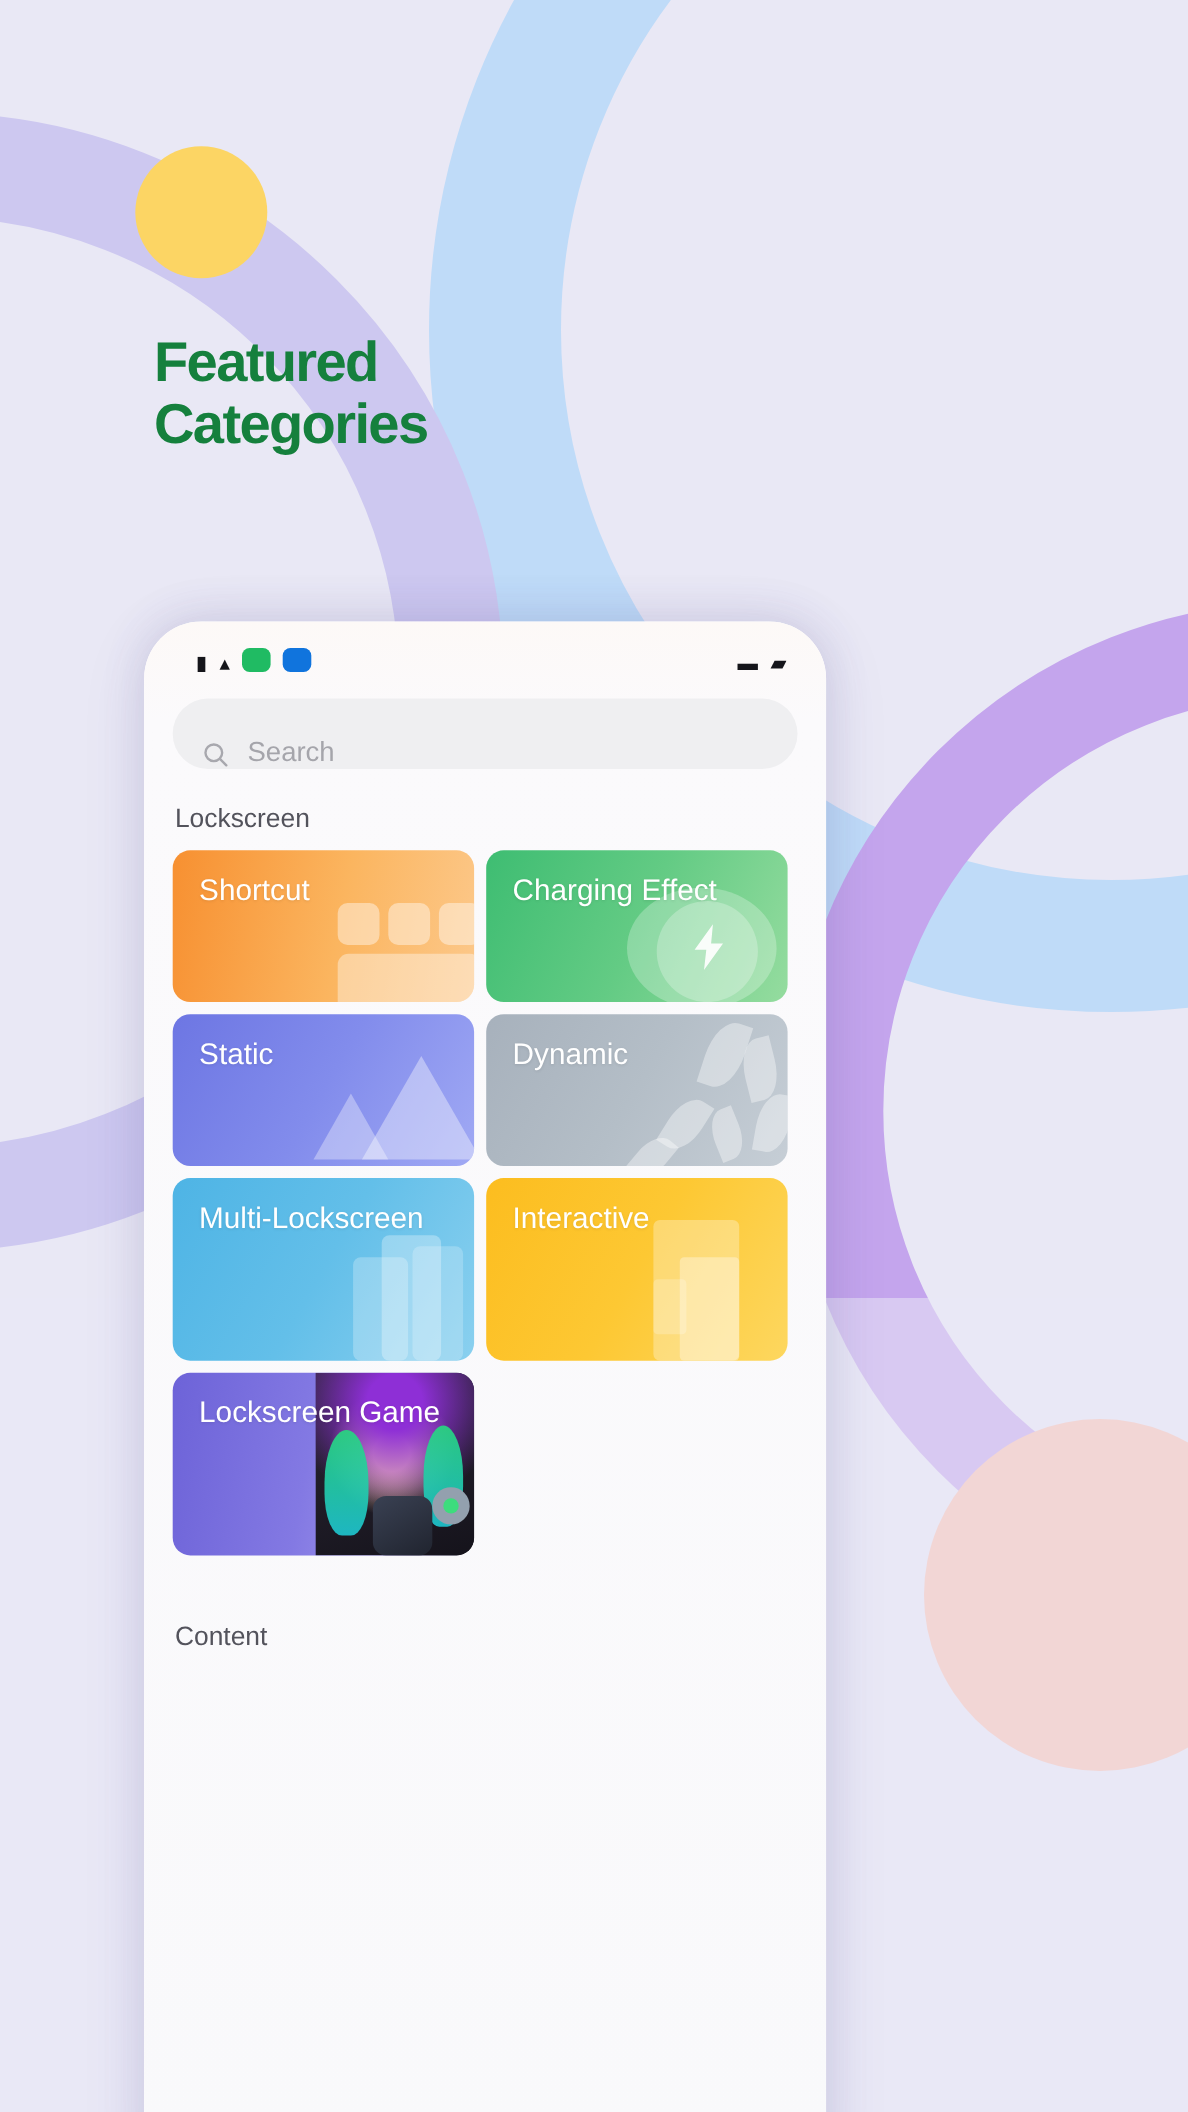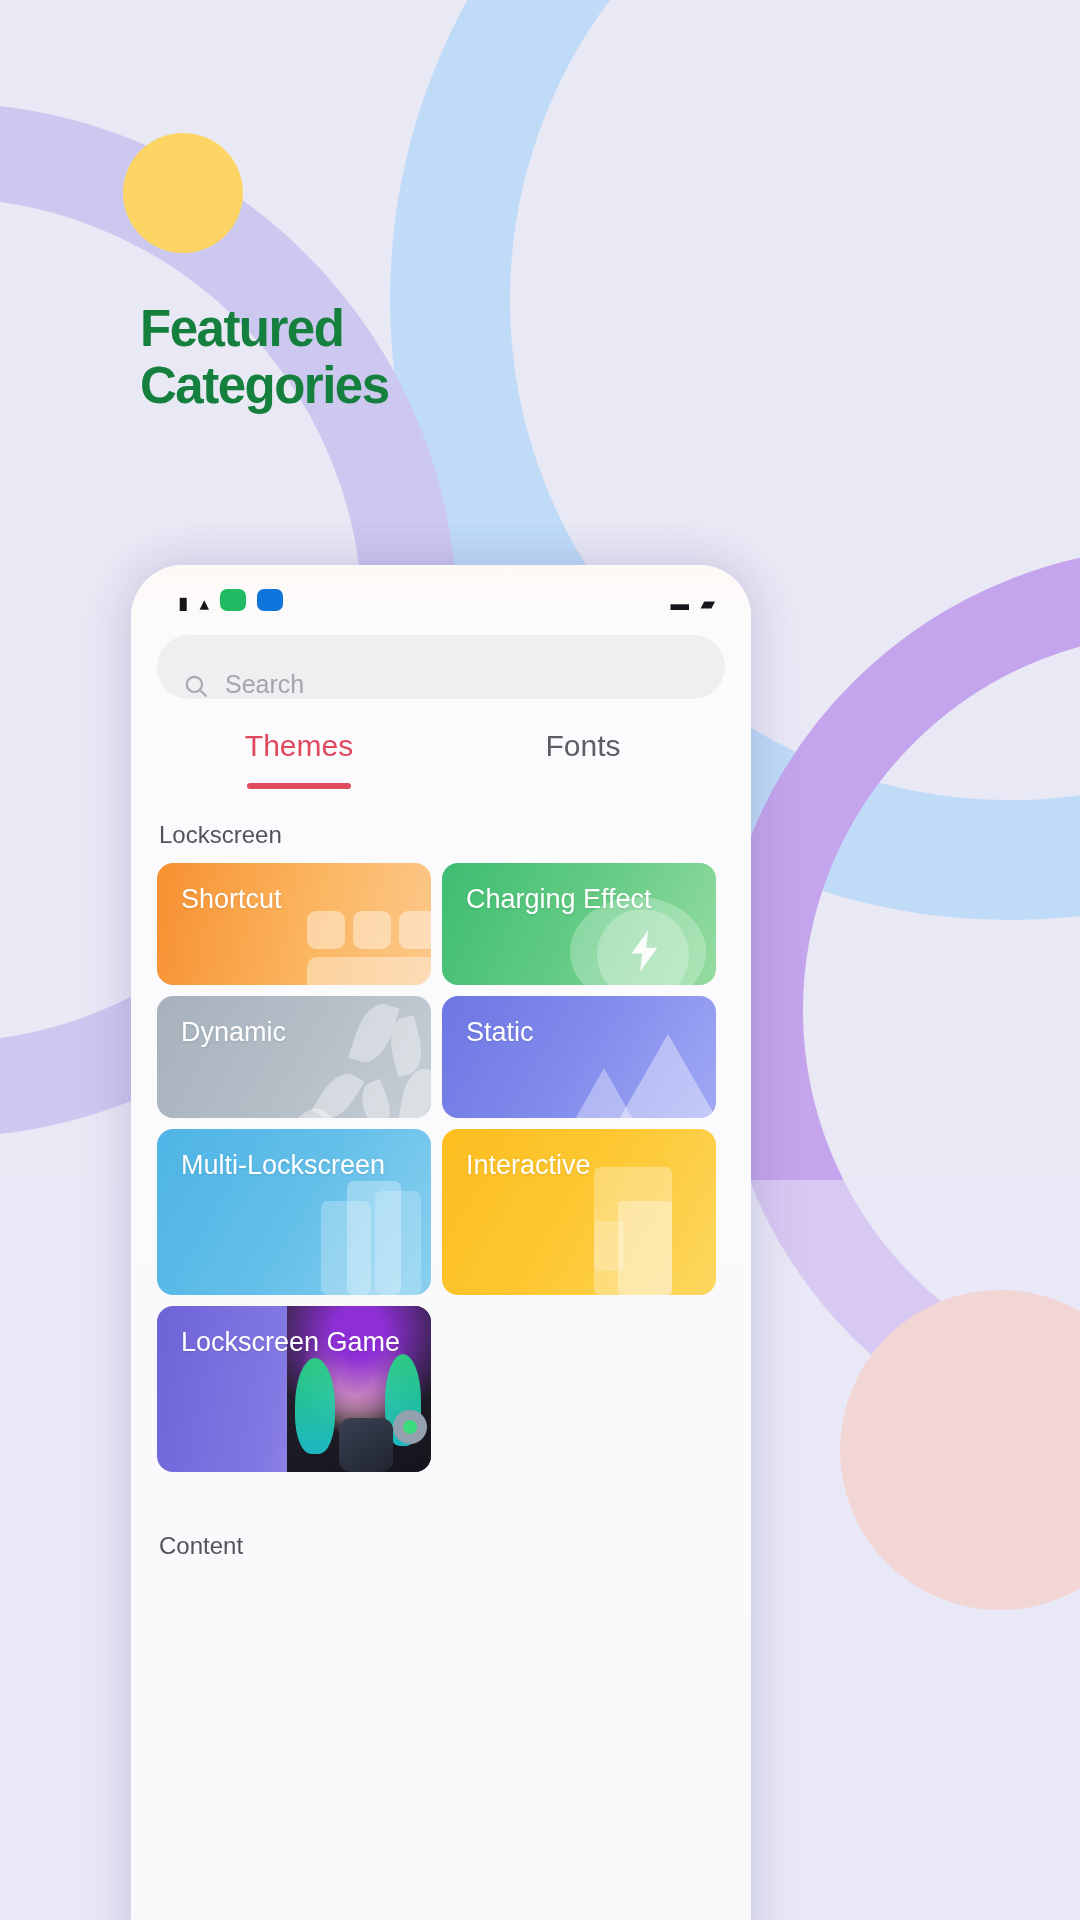--- a/index.html
+++ b/index.html
@@ -81,21 +81,21 @@
     display:none;
   }
   .tab.active .ul { display:block; }
 
   
   .section-title {
     font-size:24px; color:#53535c; margin:32px 0 14px 2px;
   }
   .grid { display:flex; flex-wrap:wrap; gap:11px; }
   .card {
-    width:274px; height:122px; border-radius:16px;
+    width:274px; height:138px; border-radius:16px;
     position:relative; overflow:hidden;
     display:block;
   }
   .card .name {
     position:absolute; left:24px; top:21px;
     font-size:27px; color:#ffffff; font-weight:500;
     z-index:3; white-space:nowrap;
     text-shadow:0 1px 3px rgba(0,0,0,.10);
   }
   .card .art { position:absolute; inset:0; z-index:1; }
@@ -167,30 +167,20 @@
     </div>
 
     <div class="search">
       <svg class="mag" viewBox="0 0 24 24" fill="none">
         <circle cx="10.5" cy="10.5" r="7" stroke="#a8a8ae" stroke-width="2"></circle>
         <line x1="15.6" y1="15.6" x2="21" y2="21" stroke="#a8a8ae" stroke-width="2" stroke-linecap="round"></line>
       </svg>
       <span class="search-text">Search</span>
     </div>
 
-    <div class="tabs">
-      <div class="tab active">
-        <div class="tab-label">Themes</div>
-        <div class="ul"></div>
-      </div>
-      <div class="tab">
-        <div class="tab-label">Fonts</div>
-
-      </div>
-    </div>
 
     <div class="section-title">Lockscreen</div>
 
     <div class="grid">
 
       <div class="card" style="background:linear-gradient(100deg,#f79031 0%,#fbb55f 55%,#fcc88a 100%);">
         <div class="art">
           <span class="sq" style="left:150px;top:48px;width:38px;height:38px;"></span>
           <span class="sq" style="left:196px;top:48px;width:38px;height:38px;"></span>
           <span class="sq" style="left:242px;top:48px;width:38px;height:38px;"></span>
@@ -201,40 +191,40 @@
 
       <div class="card" style="background:linear-gradient(115deg,#3ebd72 0%,#63cb84 50%,#95dc9f 100%);">
         <div class="art">
           <span class="circle-soft" style="left:128px;top:34px;width:136px;height:110px;border-radius:50%;"></span>
           <span class="circle-soft" style="left:155px;top:46px;width:92px;height:92px;"></span>
           <svg viewBox="0 0 24 24" style="position:absolute;left:178px;top:60px;width:50px;height:56px;">
             <path d="M13.5 2 5.5 13.2h5.1L9.6 22l8.3-11.6h-5.2z" fill="rgba(255,255,255,.92)"></path>
           </svg>
         </div>
         <div class="name">Charging Effect</div>
+      </div>
+
+      <div class="card" style="background:linear-gradient(120deg,#6d76e3 0%,#828cec 50%,#a0a9f4 100%);">
+        <div class="art">
+          <span class="tri" style="left:128px;top:72px;border-width:0 34px 60px 34px;border-color:transparent transparent rgba(255,255,255,.34) transparent;"></span>
+          <span class="tri" style="left:172px;top:38px;border-width:0 54px 94px 54px;border-color:transparent transparent rgba(255,255,255,.38) transparent;"></span>
+        </div>
+        <div class="name">Static</div>
       </div>
 
       <div class="card" style="background:linear-gradient(120deg,#a7b1bc 0%,#b4bec7 50%,#c6ced6 100%);">
         <div class="art">
           <span class="leaf" style="left:200px;top:6px;width:34px;height:62px;transform:rotate(18deg);"></span>
           <span class="leaf" style="left:234px;top:22px;width:30px;height:56px;transform:rotate(-14deg);"></span>
           <span class="leaf" style="left:166px;top:74px;width:30px;height:52px;transform:rotate(32deg);"></span>
           <span class="leaf" style="left:206px;top:86px;width:26px;height:46px;transform:rotate(-22deg);"></span>
           <span class="leaf" style="left:246px;top:72px;width:30px;height:54px;transform:rotate(10deg);"></span>
           <span class="leaf" style="left:138px;top:108px;width:26px;height:44px;transform:rotate(40deg);"></span>
         </div>
         <div class="name">Dynamic</div>
-      </div>
-
-      <div class="card" style="background:linear-gradient(120deg,#6d76e3 0%,#828cec 50%,#a0a9f4 100%);">
-        <div class="art">
-          <span class="tri" style="left:128px;top:72px;border-width:0 34px 60px 34px;border-color:transparent transparent rgba(255,255,255,.34) transparent;"></span>
-          <span class="tri" style="left:172px;top:38px;border-width:0 54px 94px 54px;border-color:transparent transparent rgba(255,255,255,.38) transparent;"></span>
-        </div>
-        <div class="name">Static</div>
       </div>
 
       <div class="card tall" style="background:linear-gradient(120deg,#4eb4e5 0%,#63bfe9 50%,#8ad0ef 100%);">
         <div class="art">
           <span class="bar" style="left:190px;top:52px;width:54px;height:114px;border-radius:7px;background:rgba(255,255,255,.30);"></span>
           <span class="bar" style="left:164px;top:72px;width:50px;height:94px;border-radius:7px;background:rgba(255,255,255,.26);"></span>
           <span class="bar" style="left:218px;top:62px;width:46px;height:104px;border-radius:7px;background:rgba(255,255,255,.22);"></span>
         </div>
         <div class="name">Multi-Lockscreen</div>
       </div>

